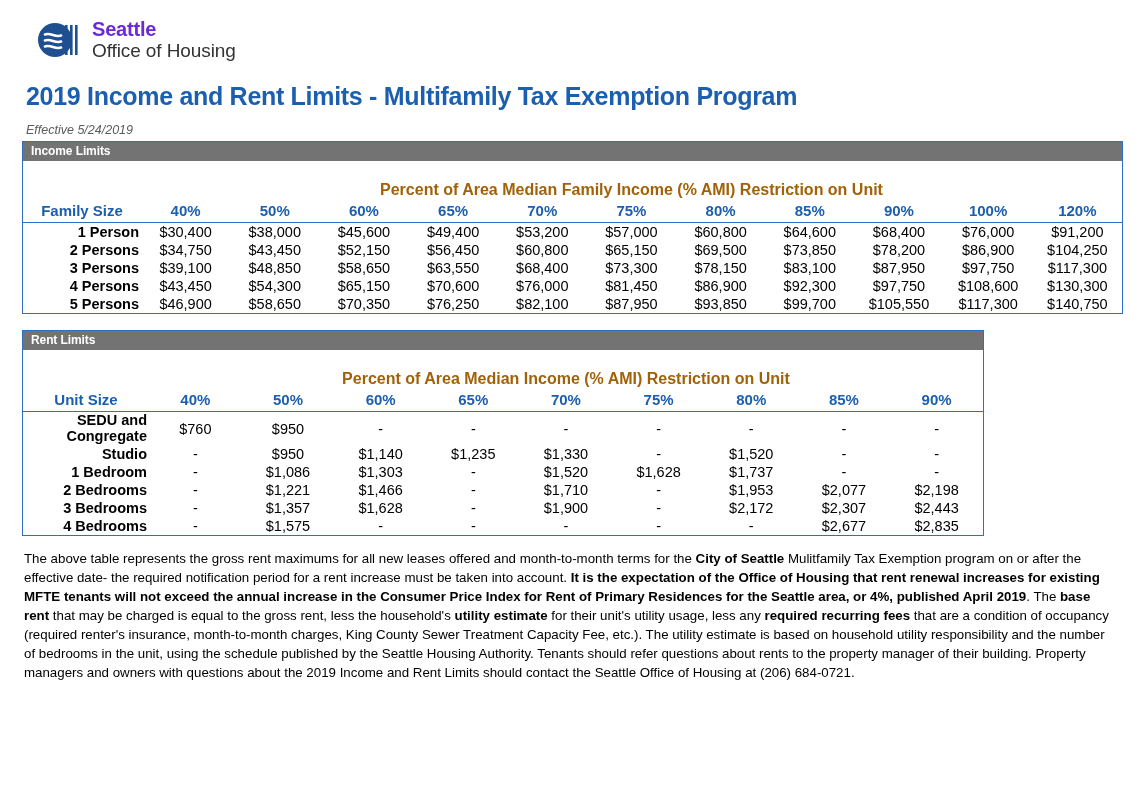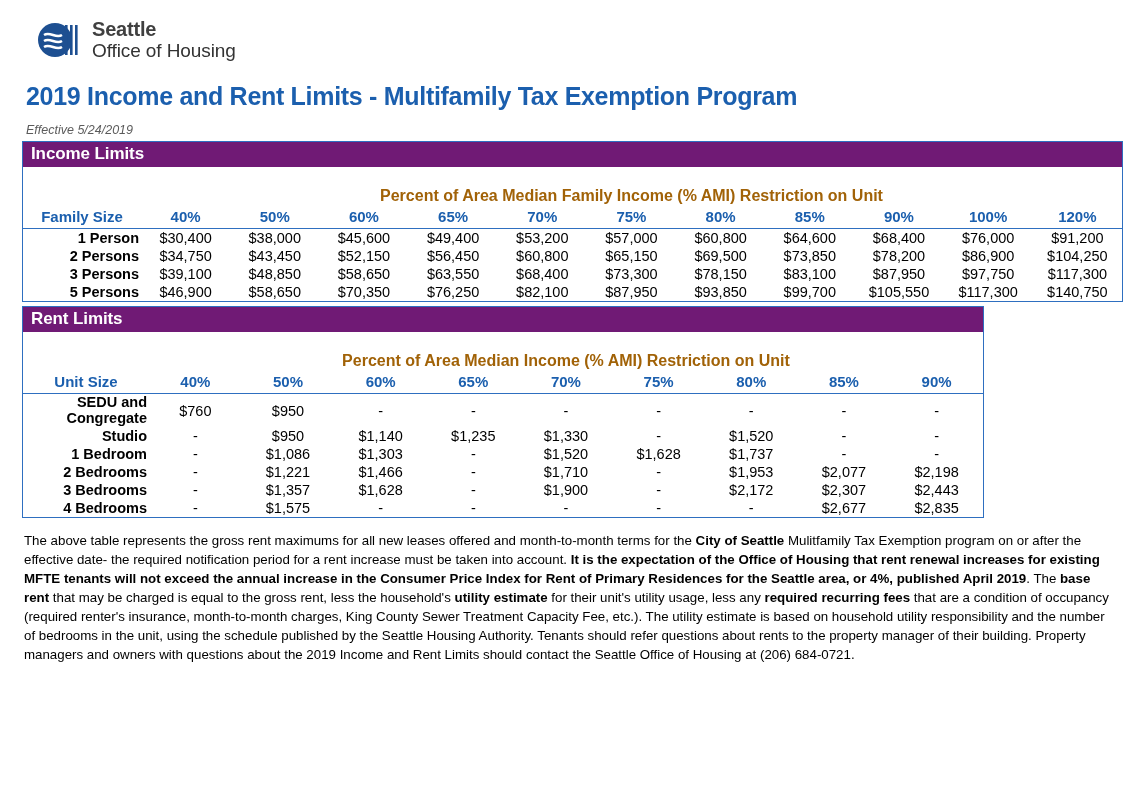--- a/index.html
+++ b/index.html
@@ -34,21 +34,21 @@
     height: 44px;
     flex: 0 0 auto;
     margin-right: 10px;
   }
   .logo-text {
     line-height: 1.08;
   }
   .logo-text .l1 {
     font-size: 20px;
     font-weight: bold;
-    color: #404040;
+    color: #6d28d9;
     letter-spacing: -0.2px;
   }
   .logo-text .l2 {
     font-size: 19px;
     color: #333333;
     letter-spacing: -0.1px;
   }
 
   .doc-title {
     margin-top: 20px;
@@ -67,24 +67,24 @@
     font-style: italic;
   }
 
   
   .table-block {
     margin-top: 4px;
     border: 1.5px solid #2e6fc0;
     background: #ffffff;
   }
   .block-title {
-    background: #701a75;
+    background: #737373;
     color: #ffffff;
     font-weight: bold;
-    font-size: 17px;
+    font-size: 12px;
     padding: 2px 0 3px 8px;
     letter-spacing: -0.1px;
   }
   table {
     width: 100%;
     border-collapse: collapse;
     table-layout: fixed;
   }
   th, td {
     font-size: 14.5px;
@@ -226,38 +226,52 @@
           <td>$63,550</td>
           <td>$68,400</td>
           <td>$73,300</td>
           <td>$78,150</td>
           <td>$83,100</td>
           <td>$87,950</td>
           <td>$97,750</td>
           <td>$117,300</td>
         </tr>
         <tr>
+          <td class="rowlabel">4 Persons</td>
+          <td>$43,450</td>
+          <td>$54,300</td>
+          <td>$65,150</td>
+          <td>$70,600</td>
+          <td>$76,000</td>
+          <td>$81,450</td>
+          <td>$86,900</td>
+          <td>$92,300</td>
+          <td>$97,750</td>
+          <td>$108,600</td>
+          <td>$130,300</td>
+        </tr>
+        <tr>
           <td class="rowlabel">5 Persons</td>
           <td>$46,900</td>
           <td>$58,650</td>
           <td>$70,350</td>
           <td>$76,250</td>
           <td>$82,100</td>
           <td>$87,950</td>
           <td>$93,850</td>
           <td>$99,700</td>
           <td>$105,550</td>
           <td>$117,300</td>
           <td>$140,750</td>
         </tr>
       </tbody>
     </table>
   </div>
 
-  <div class="table-block" style="margin-top:4px; width:960px;">
+  <div class="table-block" style="margin-top:16px; width:960px;">
     <div class="block-title">Rent Limits</div>
     <table class="rent-table">
       <colgroup>
         <col style="width:126px">
         <col span="9">
       </colgroup>
       <thead>
         <tr class="ami-banner">
           <th></th>
           <th colspan="9">Percent of Area Median Income (% AMI) Restriction on Unit</th>

